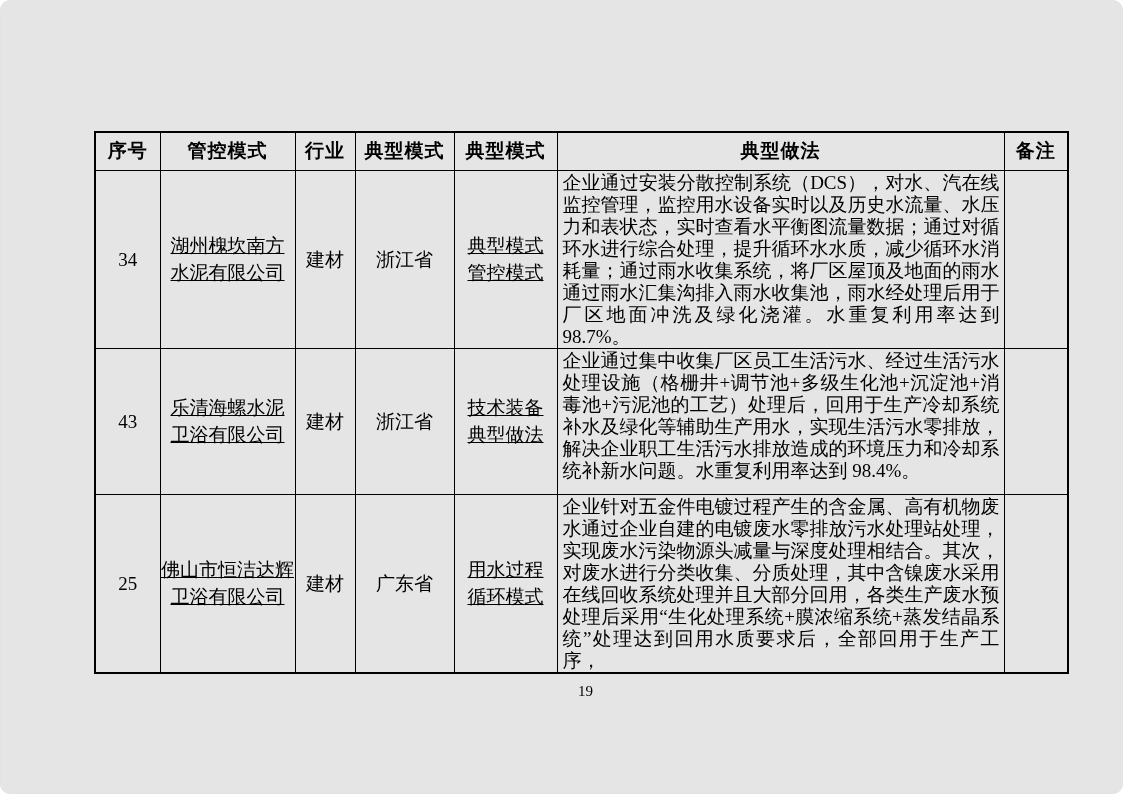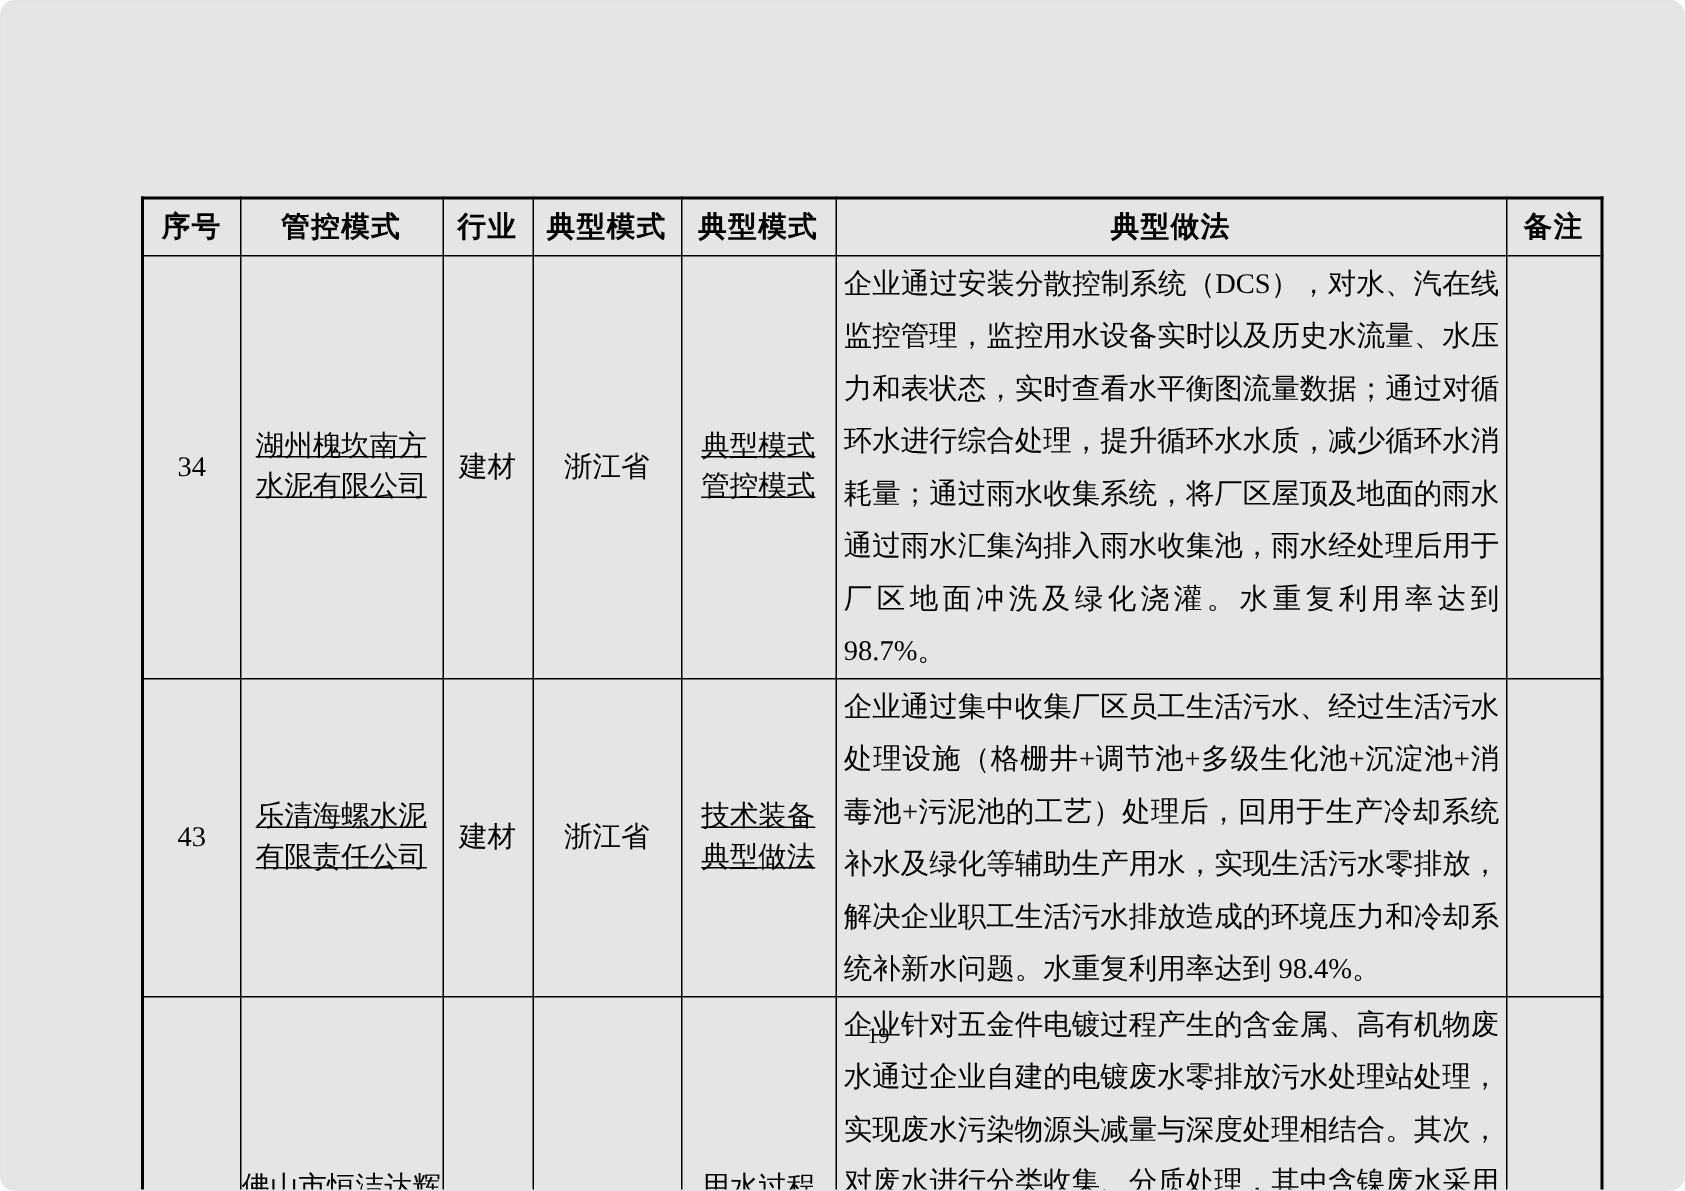--- a/index.html
+++ b/index.html
@@ -50,21 +50,21 @@
   td.c-multiline {
     white-space: pre-line;
     text-decoration: underline;
   }
   td.c-practice {
     text-align: justify;
     text-justify: inter-ideograph;
     vertical-align: top;
     padding: 1px 4px 0 5px;
     font-size: 18.6px;
-    line-height: 35px;
+    line-height: 22px;
     margin-left: 11px;
   }
   tr.row-h1 { height: 173px; }
   tr.row-h2 { height: 146px; }
   tr.row-h3 { height: 176px; }
   .page-number {
     position: absolute;
     top: 682px;
     left: 0;
     width: 100%;
@@ -108,21 +108,21 @@
         <td class="c-center">建材</td>
         <td class="c-center">浙江省</td>
         <td class="c-center c-multiline">典型模式
 管控模式</td>
         <td class="c-practice">企业通过安装分散控制系统（DCS），对水、汽在线监控管理，监控用水设备实时以及历史水流量、水压力和表状态，实时查看水平衡图流量数据；通过对循环水进行综合处理，提升循环水水质，减少循环水消耗量；通过雨水收集系统，将厂区屋顶及地面的雨水通过雨水汇集沟排入雨水收集池，雨水经处理后用于厂区地面冲洗及绿化浇灌。水重复利用率达到 98.7%。</td>
         <td class="c-center"></td>
       </tr>
       <tr class="row-h2">
         <td class="c-center">43</td>
         <td class="c-center c-multiline">乐清海螺水泥
-有限责任公司</td>
+卫浴有限公司</td>
         <td class="c-center">建材</td>
         <td class="c-center">浙江省</td>
         <td class="c-center c-multiline">技术装备
 典型做法</td>
         <td class="c-practice">企业通过集中收集厂区员工生活污水、经过生活污水处理设施（格栅井+调节池+多级生化池+沉淀池+消毒池+污泥池的工艺）处理后，回用于生产冷却系统补水及绿化等辅助生产用水，实现生活污水零排放，解决企业职工生活污水排放造成的环境压力和冷却系统补新水问题。水重复利用率达到 98.4%。</td>
         <td class="c-center"></td>
       </tr>
       <tr class="row-h3">
         <td class="c-center">25</td>
         <td class="c-center c-multiline">佛山市恒洁达辉

